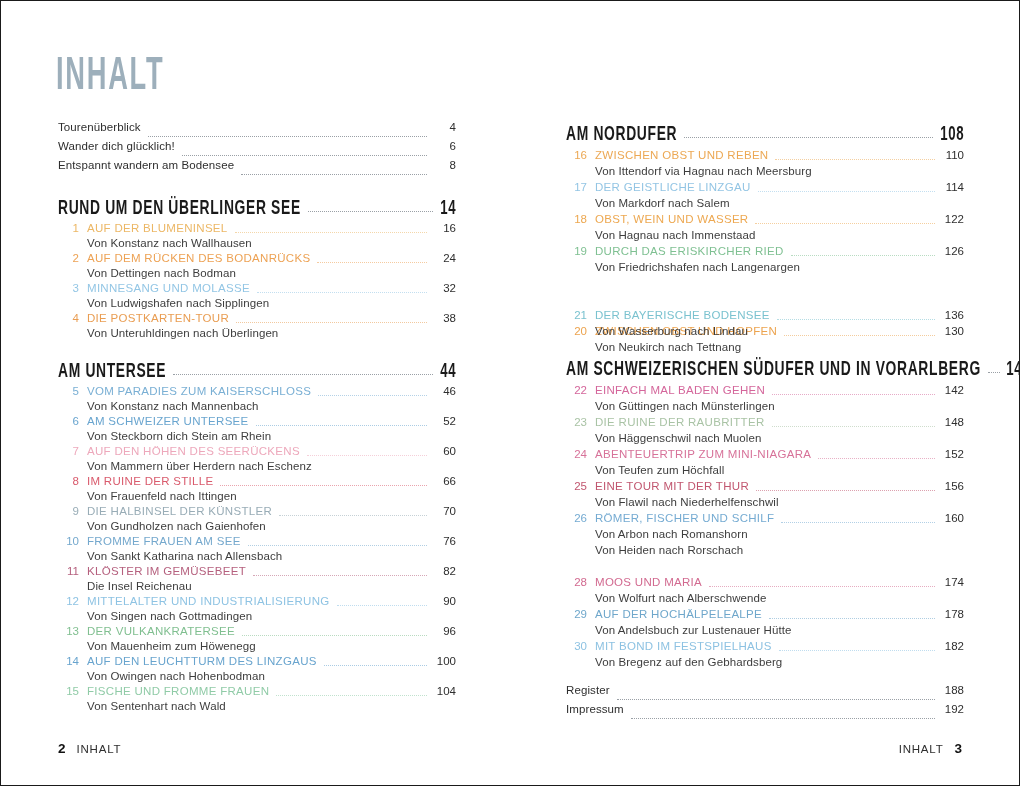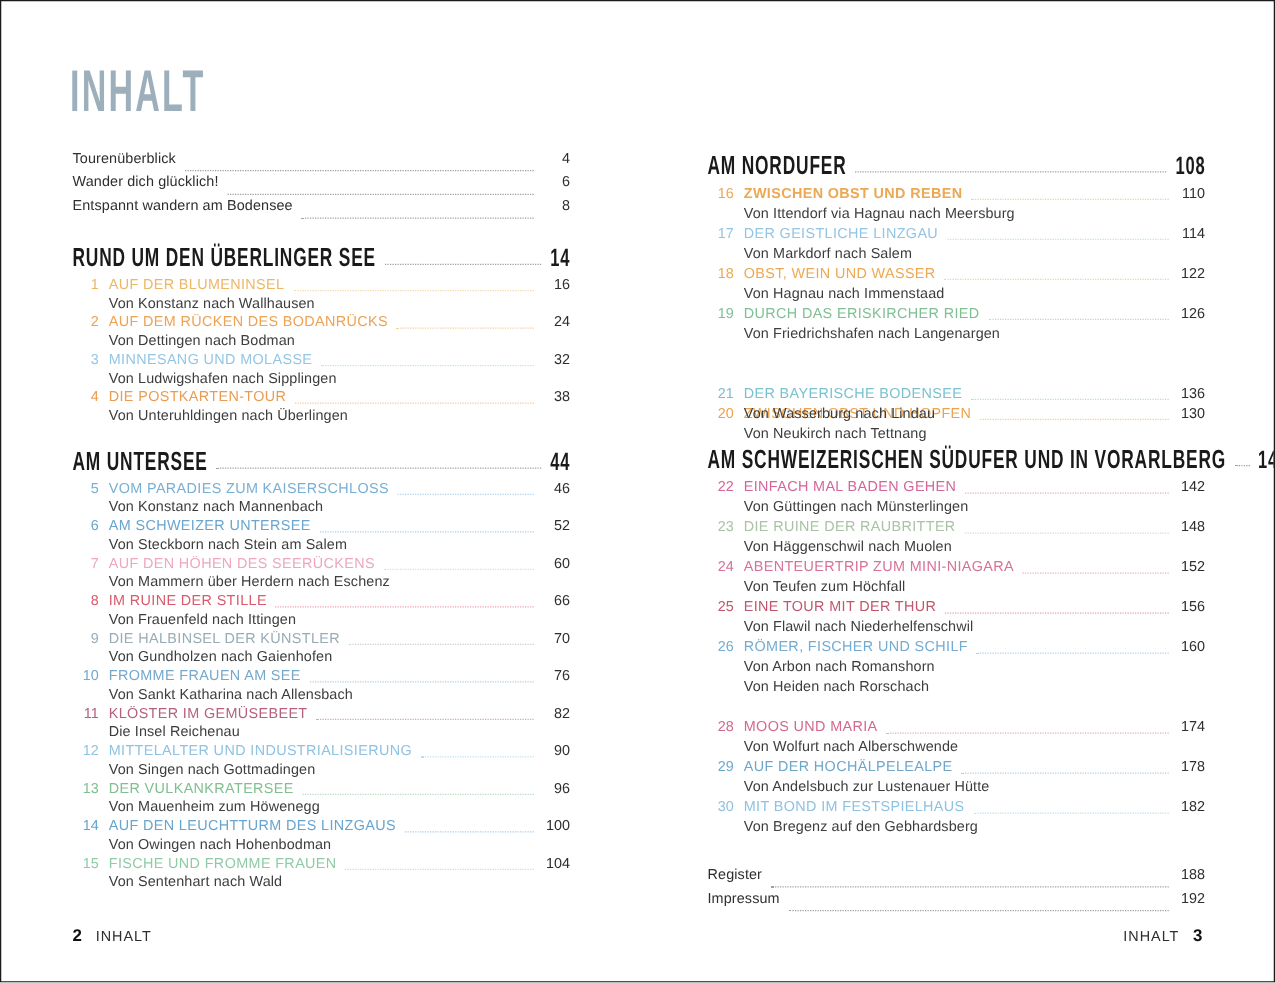--- a/index.html
+++ b/index.html
@@ -20,21 +20,21 @@
   .sec-head .leader{margin-bottom:5px;}
   .tour{height:30px;font-size:11.5px;}
   .col-right .tour{height:32px;}
   .tour .row1{display:flex;align-items:baseline;line-height:15px;}
   .col-right .tour .row1{line-height:16px;}
   .tour .num{flex:0 0 21px;text-align:right;margin-right:8px;font-weight:400;}
   .tour .ttl{white-space:nowrap;letter-spacing:.3px;}
   .tour .leader{margin-bottom:3px;}
   .tour .sub{margin-left:29px;line-height:15px;color:#3d3d3d;letter-spacing:.1px;}
   .col-right .tour .sub{line-height:16px;}
-  .outro{margin-top:24px;}
+  .outro{margin-top:14px;}
   .footer{position:absolute;top:740px;font-size:11.5px;color:#2e2e2e;}
   .footer .fnum{font-weight:700;font-size:13.5px;color:#111;}
   .footer .flbl{letter-spacing:.8px;}
   .footer-left{left:57px;}
   .footer-left .flbl{margin-left:11px;}
   .footer-right{right:57px;text-align:right;}
   .footer-right .flbl{margin-right:11px;}
 </style>
 </head>
 <body>
@@ -114,21 +114,21 @@
     </div>
     <div class="sub">Von Konstanz nach Mannenbach</div>
   </div>
       <div class="tour">
     <div class="row1">
       <span class="num" style="color: rgb(105, 165, 207);">6</span>
       <span class="ttl" style="color: rgb(105, 165, 207);">AM SCHWEIZER UNTERSEE</span>
       <span class="leader" style="border-color: rgb(105, 165, 207); opacity: 0.55;"></span>
       <span class="pgnum">52</span>
     </div>
-    <div class="sub">Von Steckborn nach Stein am Salem</div>
+    <div class="sub">Von Steckborn dich Stein am Rhein</div>
   </div>
       <div class="tour">
     <div class="row1">
       <span class="num" style="color: rgb(237, 168, 187);">7</span>
       <span class="ttl" style="color: rgb(237, 168, 187);">AUF DEN HÖHEN DES SEERÜCKENS</span>
       <span class="leader" style="border-color: rgb(237, 168, 187); opacity: 0.55;"></span>
       <span class="pgnum">60</span>
     </div>
     <div class="sub">Von Mammern über Herdern nach Eschenz</div>
   </div>
@@ -207,21 +207,21 @@
     </div>
   <div class="col col-right">
       <div class="sec-head">
     <span class="sec-title cond" style="transform: scaleX(0.66); transform-origin: left center; margin-right: -57.46px;">AM NORDUFER</span>
     <span class="leader"></span>
     <span class="sec-pg cond" style="transform: scaleX(0.66); transform-origin: right center; margin-left: -12.24px;">108</span>
   </div>
       <div class="tour">
     <div class="row1">
       <span class="num" style="color: rgb(236, 168, 84);">16</span>
-      <span class="ttl" style="color: rgb(236, 168, 84); font-weight: bold;">ZWISCHEN OBST UND REBEN</span>
+      <span class="ttl" style="color: rgb(236, 168, 84);">ZWISCHEN OBST UND REBEN</span>
       <span class="leader" style="border-color: rgb(236, 168, 84); opacity: 0.55;"></span>
       <span class="pgnum">110</span>
     </div>
     <div class="sub">Von Ittendorf via Hagnau nach Meersburg</div>
   </div>
       <div class="tour">
     <div class="row1">
       <span class="num" style="color: rgb(147, 197, 228);">17</span>
       <span class="ttl" style="color: rgb(147, 197, 228);">DER GEISTLICHE LINZGAU</span>
       <span class="leader" style="border-color: rgb(147, 197, 228); opacity: 0.55;"></span>

